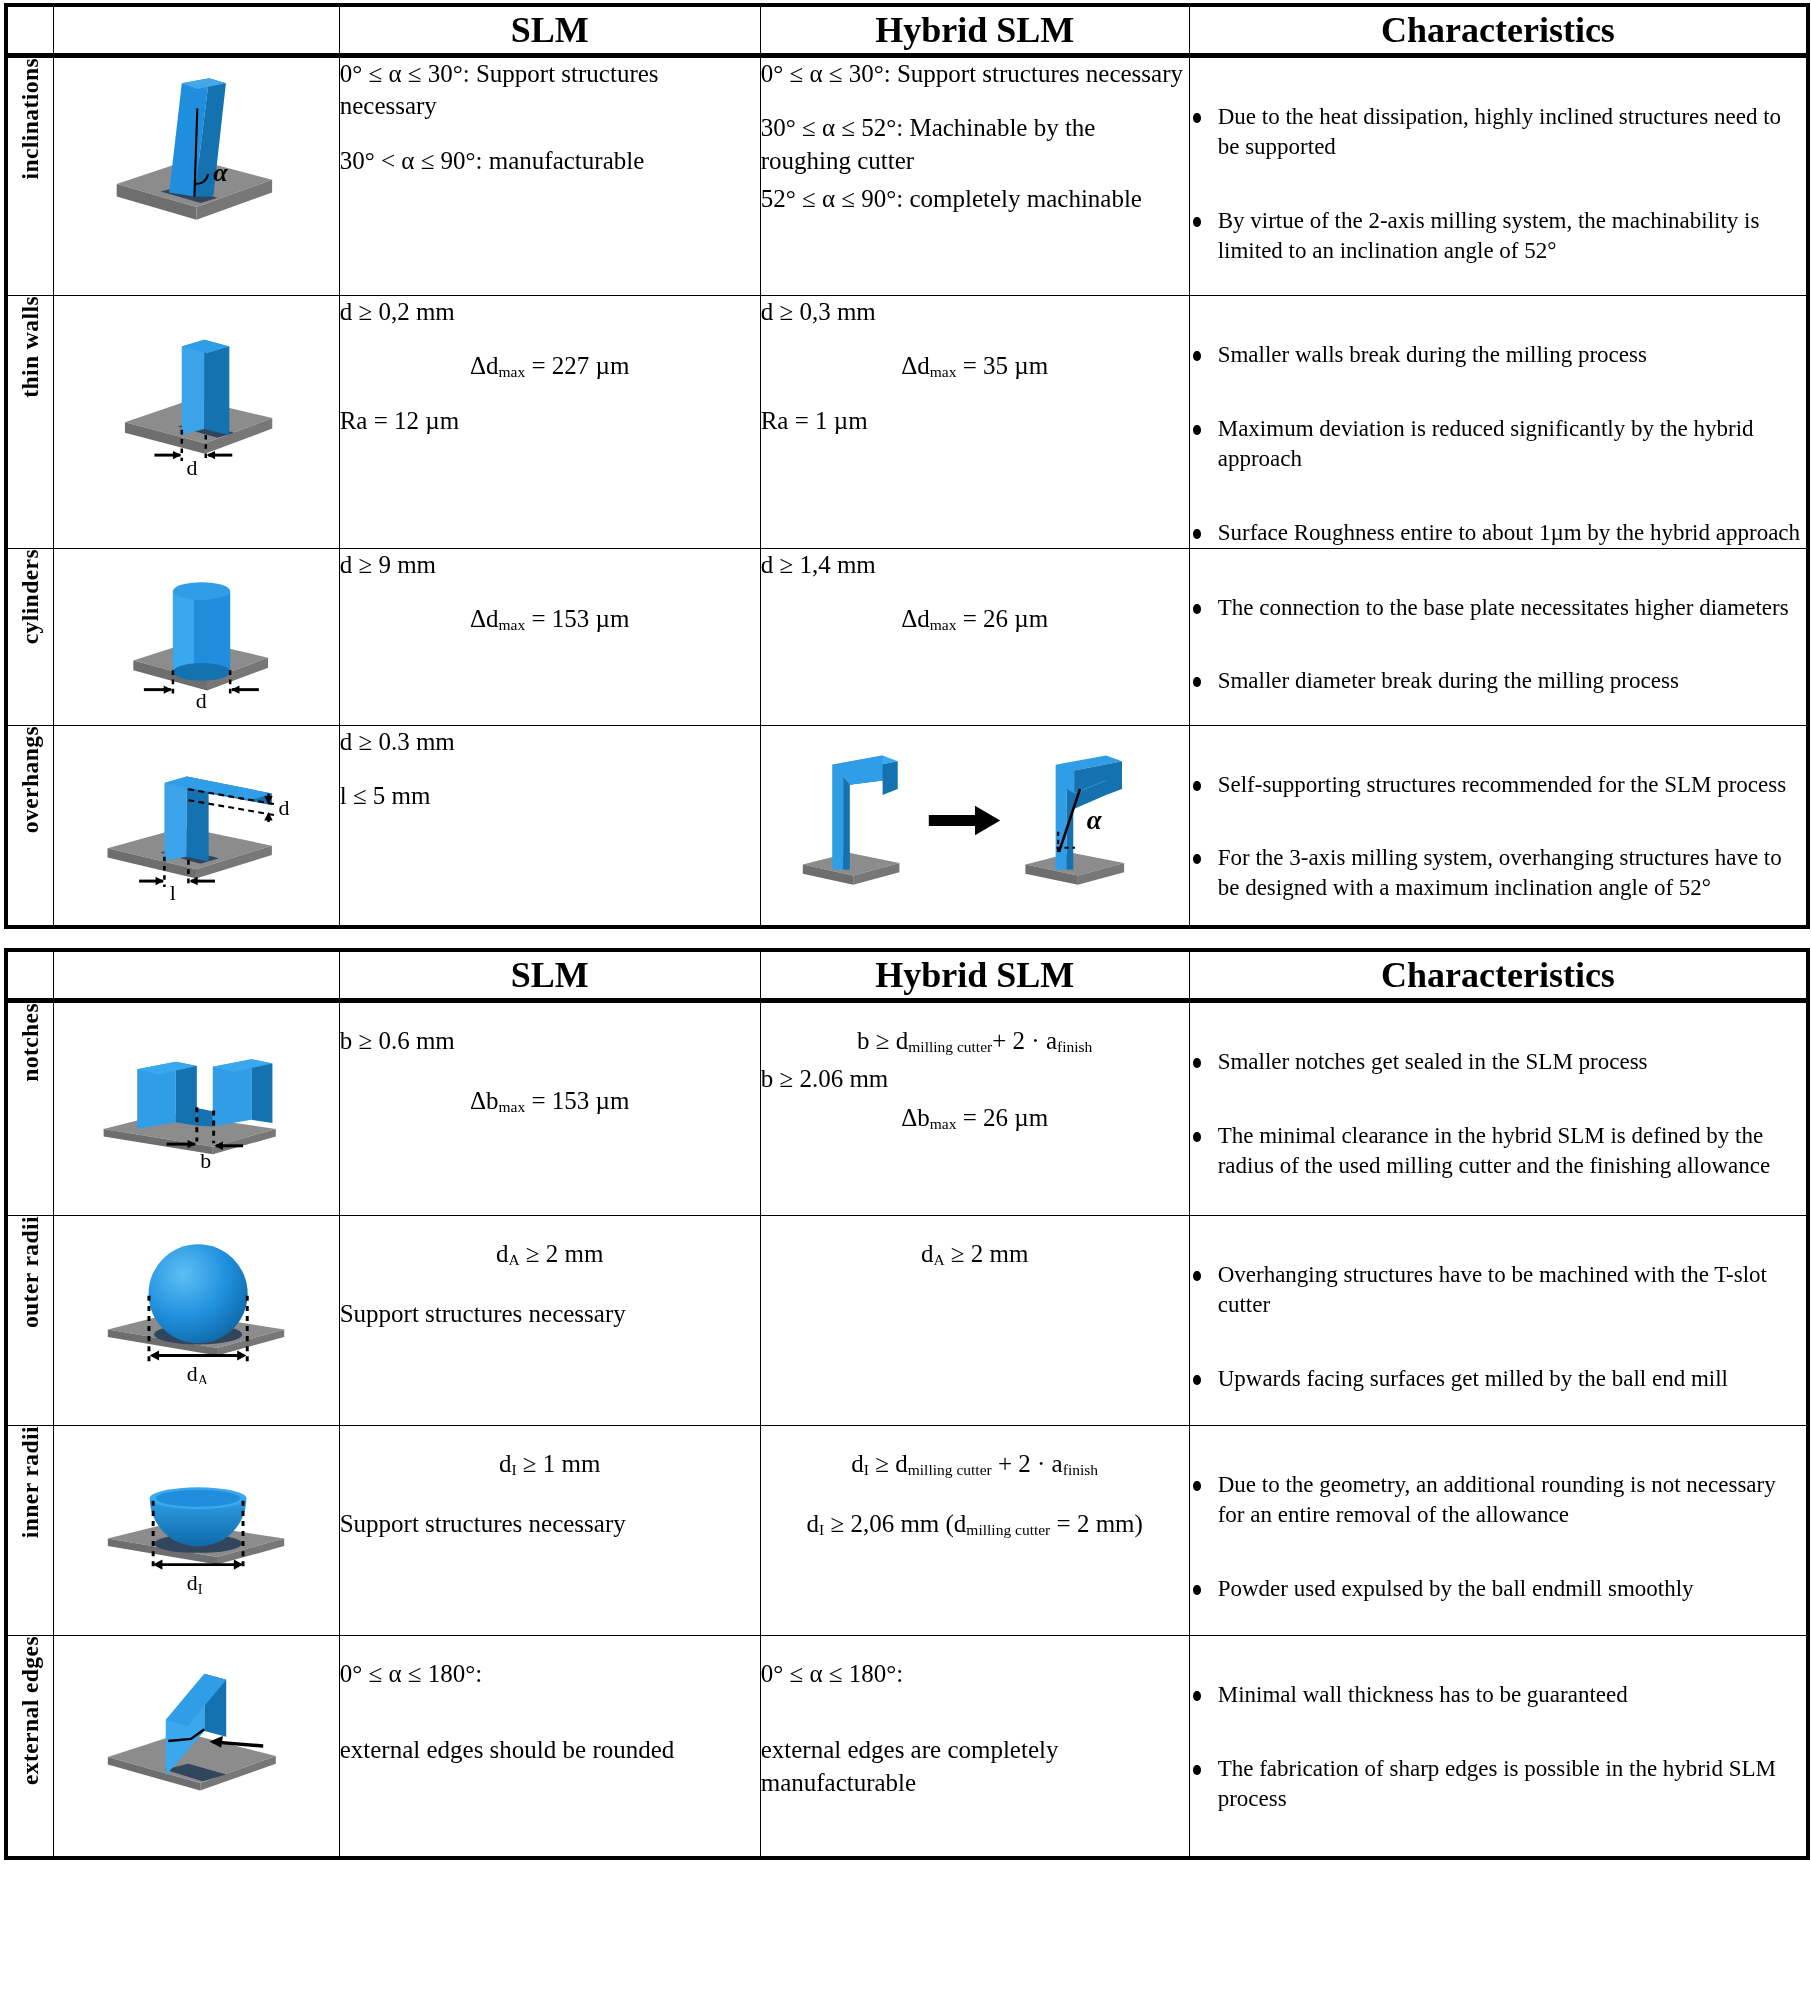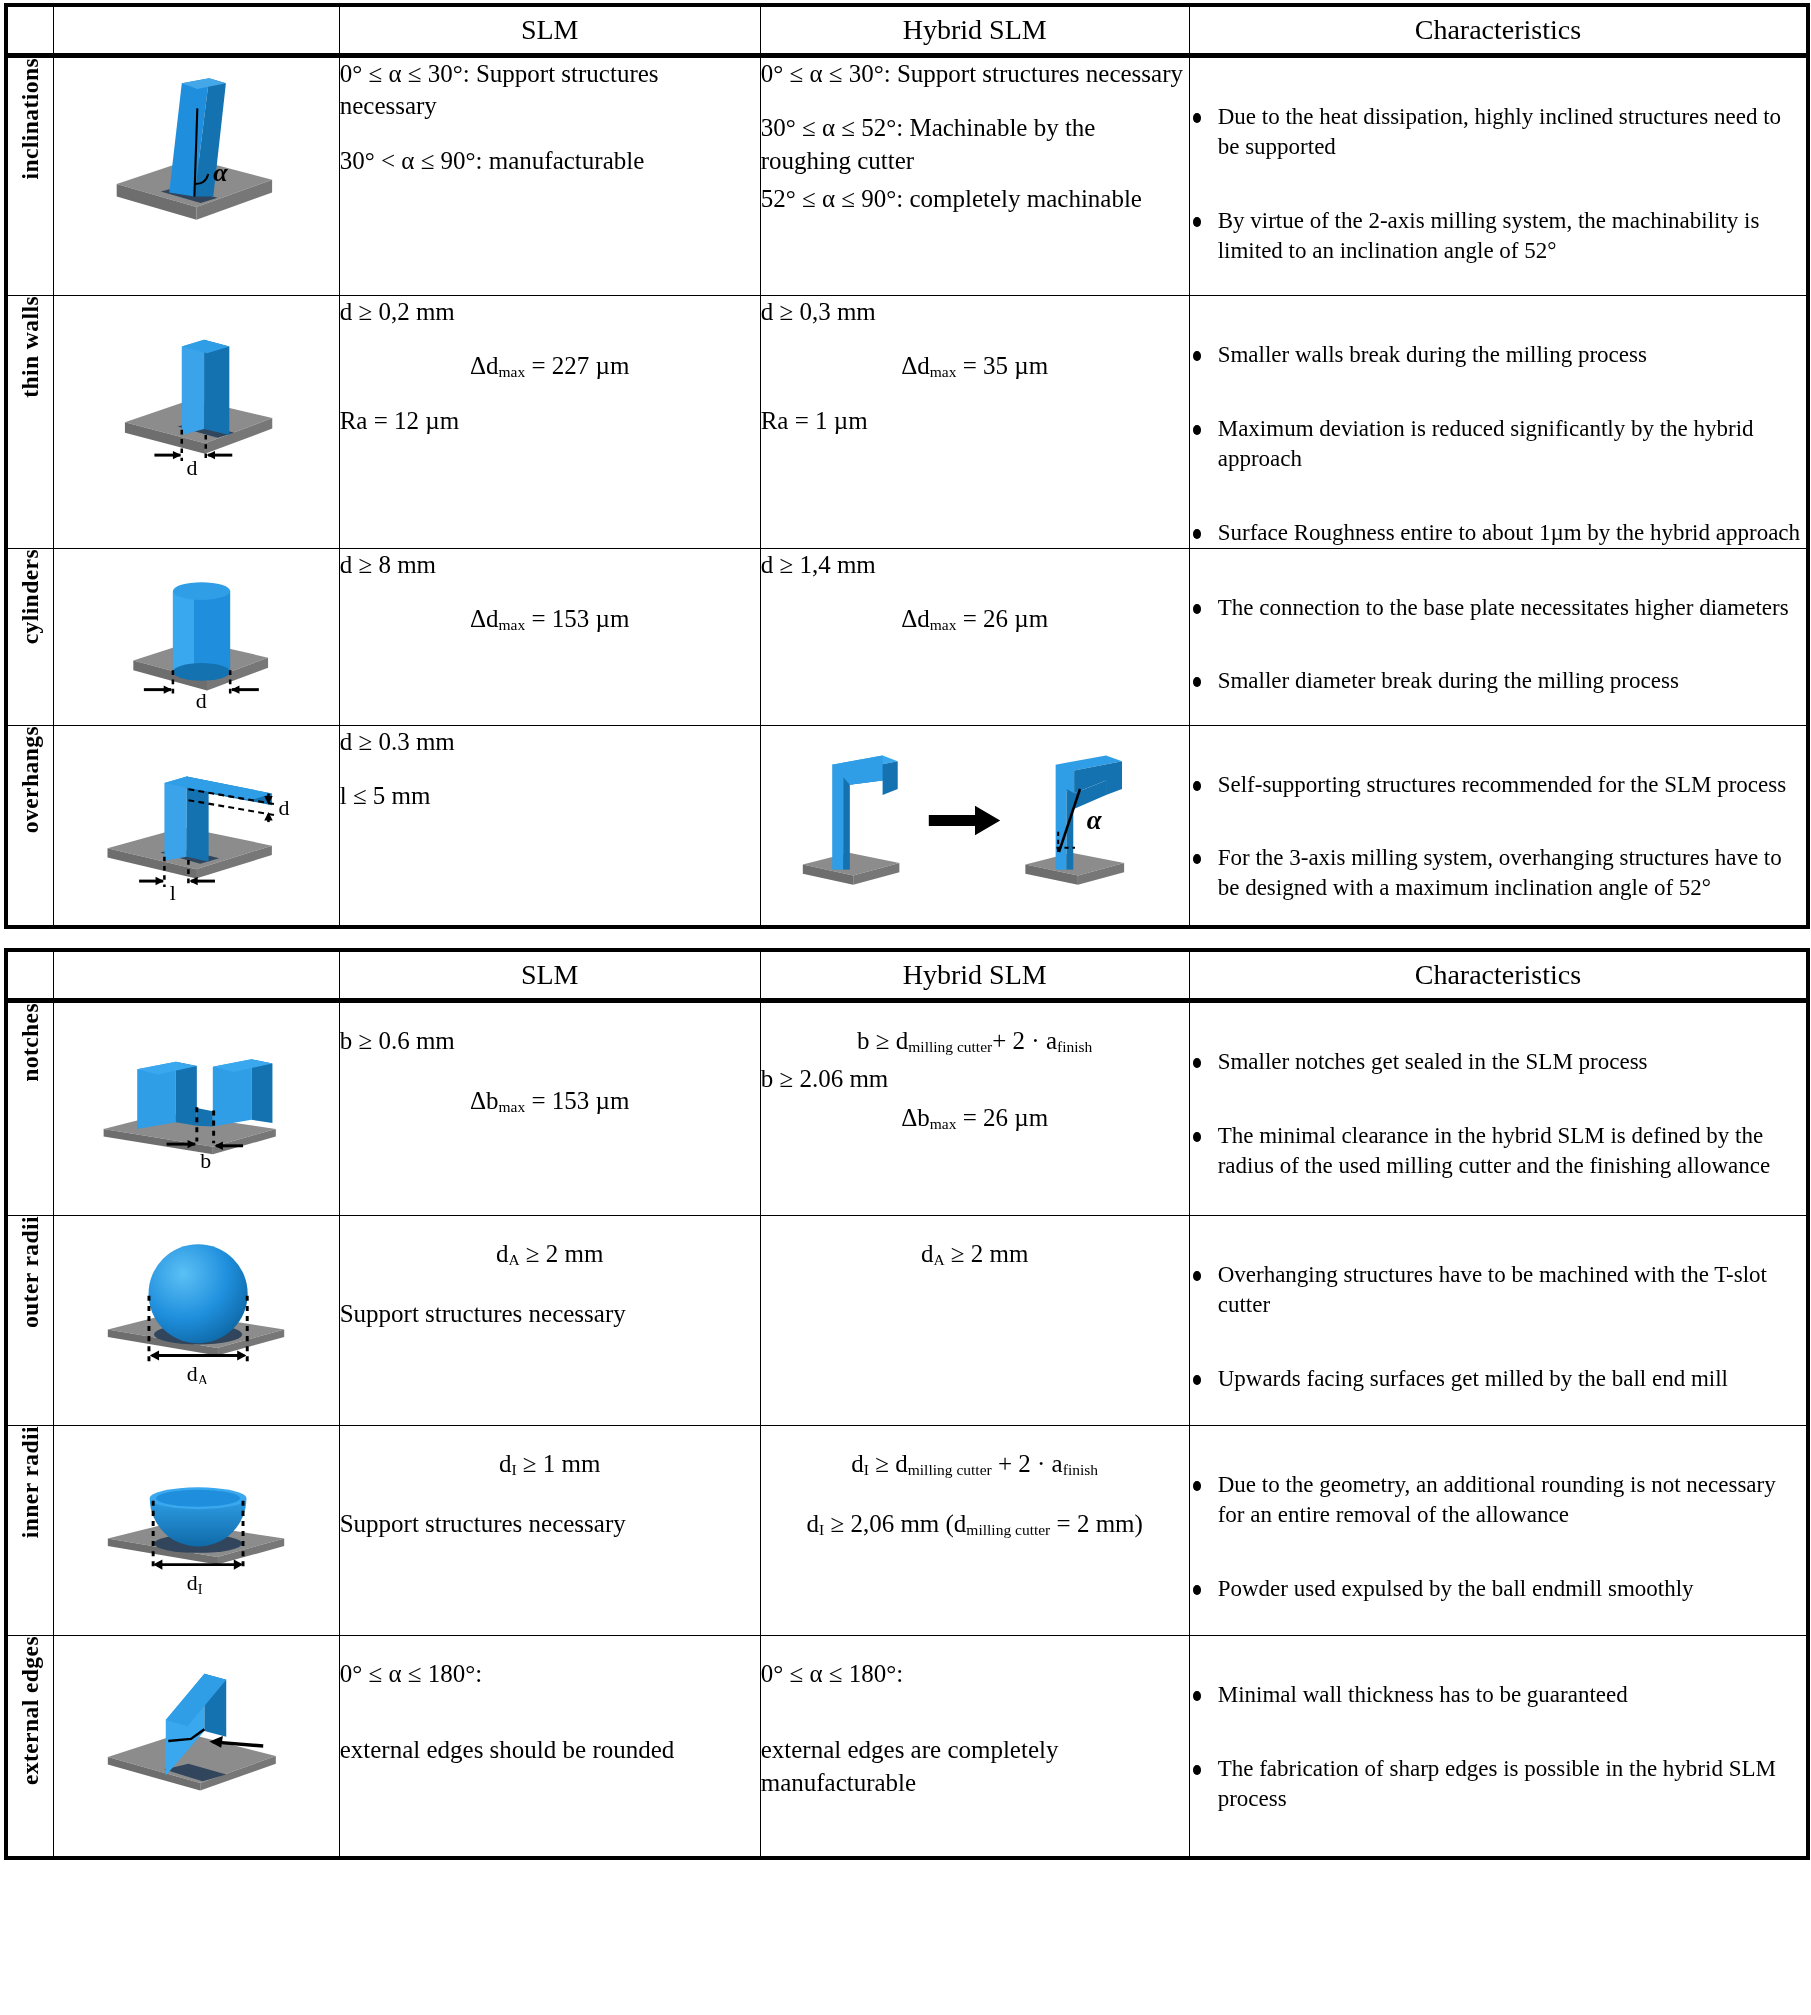--- a/index.html
+++ b/index.html
@@ -44,23 +44,23 @@
   col.c-char  { width: 619px; }
 
   
   tr.head td {
     border-bottom: 5.5px solid #000;
     height: 50px;
     text-align: center;
     vertical-align: middle;
   }
   .head-title {
-    font-size: 28px;
+    font-size: 36px;
     line-height: 1;
-    font-weight: normal;
+    font-weight: bold;
     letter-spacing: 0px;
   }
 
   
   td.rowlabel {
     text-align: center;
     vertical-align: middle;
     padding: 0;
   }
   .rot {
@@ -258,21 +258,21 @@
           <line x1="204" y1="288" x2="204" y2="348" stroke="#000" stroke-width="6" stroke-dasharray="11 11"></line>
           <line x1="340" y1="288" x2="340" y2="348" stroke="#000" stroke-width="6" stroke-dasharray="11 11"></line>
           <line x1="135" y1="334" x2="200" y2="334" stroke="#000" stroke-width="7"></line>
           <polygon points="202,334 182,324 182,344" fill="#000"></polygon>
           <line x1="408" y1="334" x2="344" y2="334" stroke="#000" stroke-width="7"></line>
           <polygon points="342,334 362,324 362,344" fill="#000"></polygon>
           <text x="258" y="378" font-family="'Liberation Serif',serif" font-size="52" fill="#000">d</text>
         </svg>
       </td>
       <td class="textcell">
-        <div class="ln">d ≥ 8 mm</div>
+        <div class="ln">d ≥ 9 mm</div>
         <div class="gap-lg"></div>
         <div class="ln nw">Δd<sub>max</sub> = 153 µm</div>
       </td>
       <td class="textcell">
         <div class="ln">d ≥ 1,4 mm</div>
         <div class="gap-lg"></div>
         <div class="ln nw">Δd<sub>max</sub> = 26 µm</div>
       </td>
       <td class="charcell">
         <ul class="bullets">

